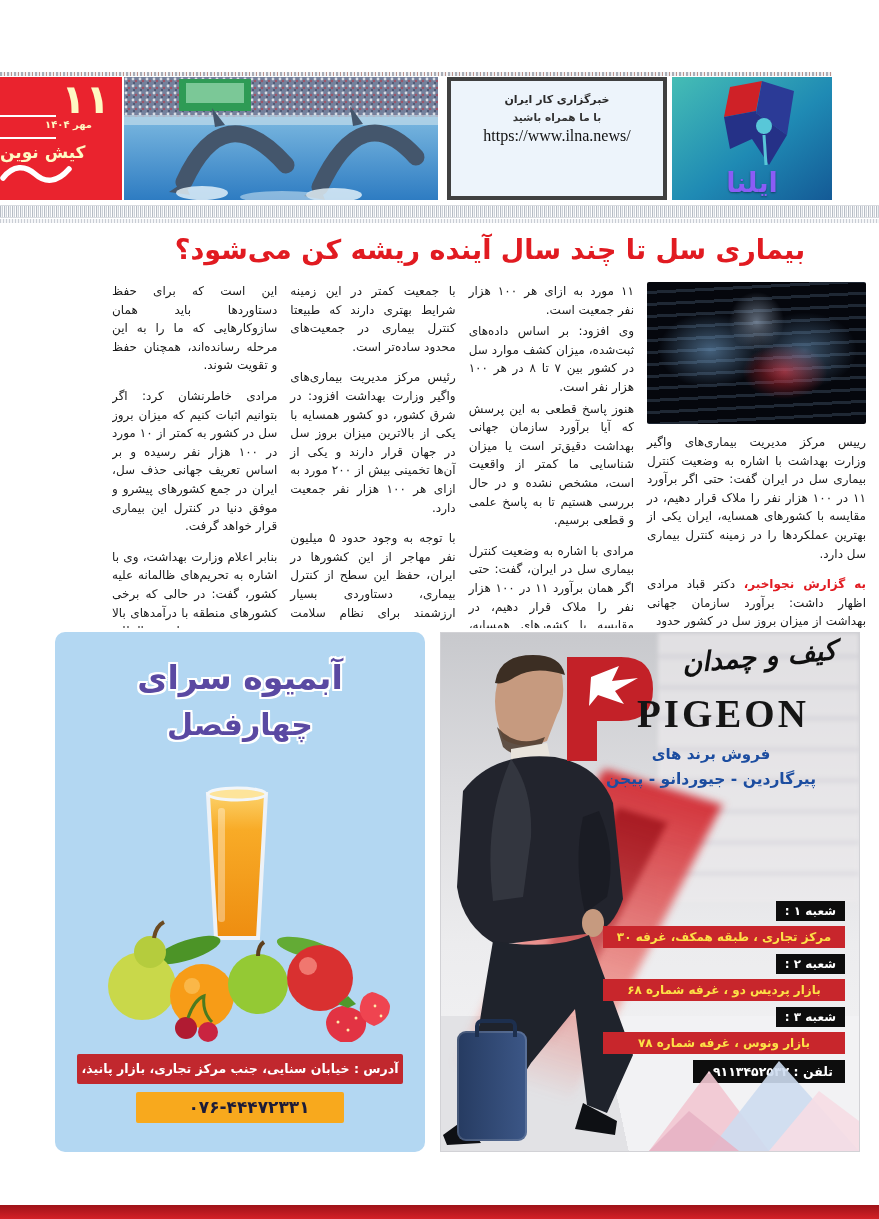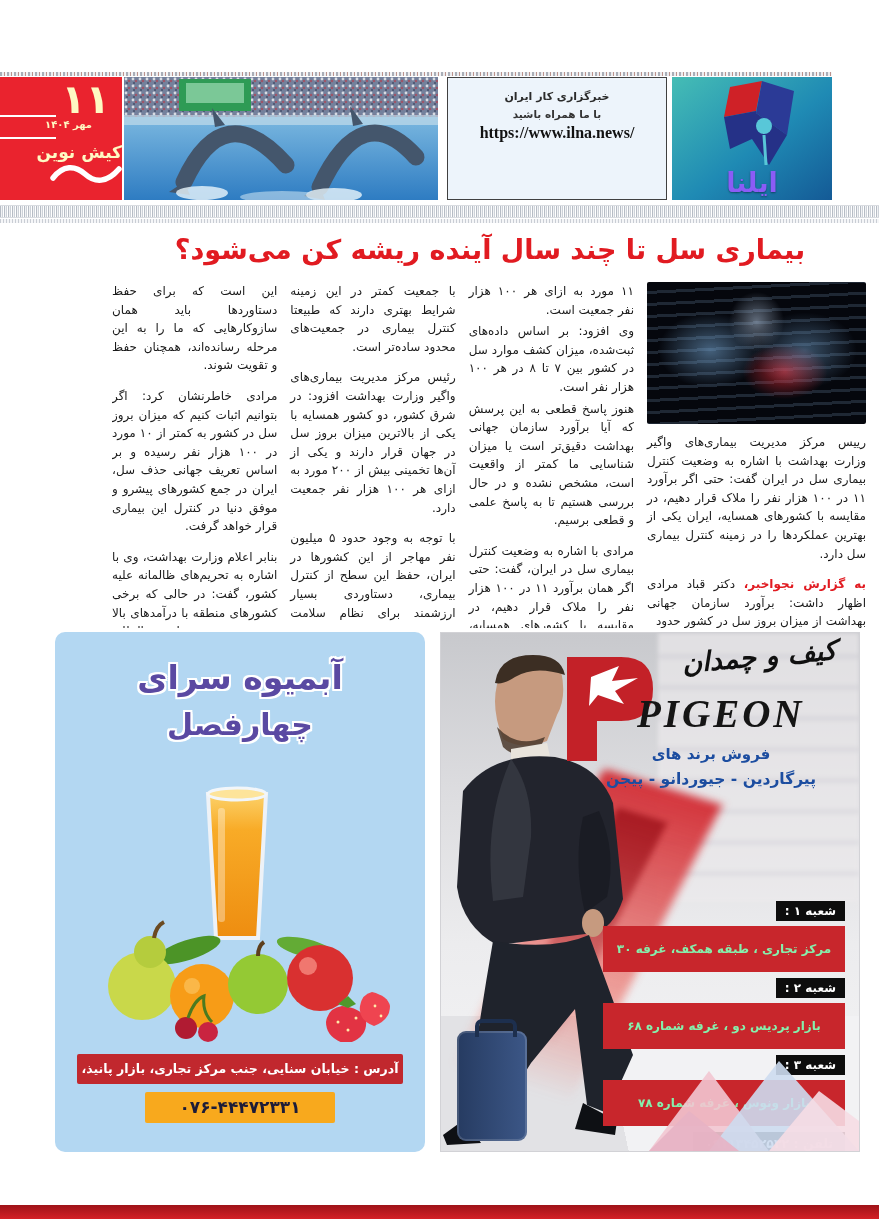--- a/index.html
+++ b/index.html
@@ -8,29 +8,29 @@
 
   
   .top-line{position:absolute;left:0;top:72px;width:832px;height:4px;
     background:repeating-linear-gradient(90deg,#9aa0ab 0 2px,#e8e9ec 2px 4px,#b08079 4px 5px,#f2f3f5 5px 7px);
     opacity:.85;}
   .pagebox{position:absolute;left:0;top:77px;width:122px;height:123px;background:#ea232e;color:#fef9c3;}
   .pagenum{position:absolute;top:2px;right:12px;font-size:40px;font-weight:bold;line-height:1;}
   .pagerule{position:absolute;left:0;height:2px;width:56px;background:#fff;}
   .r1{top:38px;} .r2{top:60px;}
   .pagedate{position:absolute;top:42px;right:30px;font-size:10px;font-weight:bold;direction:rtl;}
-  .kish{position:absolute;bottom:10px;left:0;width:100%;text-align:right;}
+  .kish{position:absolute;bottom:10px;left:0;width:100%;text-align:left;}
   .kish-name{font-size:17px;font-weight:bold;direction:rtl;letter-spacing:1px;}
   .dolphin{position:absolute;left:124px;top:77px;width:314px;height:123px;}
   .ilnabox{position:absolute;left:447px;top:77px;width:220px;height:123px;background:#edf4fb;
-    border:1px solid #404040;box-sizing:border-box;text-align:center;}
+    border:4px solid #404040;box-sizing:border-box;text-align:center;}
   .agency-label{margin-top:12px;font-size:11px;color:#2b2b2b;direction:rtl;font-weight:bold;}
   .agency-name{margin-top:1px;font-size:29px;font-weight:bold;color:#e02128;direction:rtl;line-height:1.1;}
   .slogan{margin-top:5px;font-size:10.5px;color:#333;direction:rtl;font-weight:bold;}
-  .website{margin-top:4px;font-size:16px;color:#111;font-family:"Liberation Serif",serif;font-weight:bold;}
+  .website{margin-top:4px;font-size:16px;color:#111;font-family:"Liberation Serif",serif;}
   .ilnalogo{position:absolute;left:672px;top:77px;width:160px;height:123px;overflow:hidden;}
   .logotext{position:absolute;bottom:2px;left:0;width:100%;text-align:center;color:#8b5cf6;
     font-weight:bold;font-size:27px;direction:rtl;text-shadow:0 1px 2px rgba(0,0,0,.4);}
 
   
   .tex1{position:absolute;left:0;top:205px;width:879px;height:11px;
     background:repeating-linear-gradient(90deg,#b6bcc5 0 1px,#f1f2f4 1px 2px,#cdd2d9 2px 3px,#ffffff 3px 4px);
     border-top:1px solid #d9dce1;border-bottom:1px solid #d9dce1;}
   .tex2{position:absolute;left:0;top:219px;width:879px;height:4px;
     background:repeating-linear-gradient(90deg,#c9cdd4 0 1px,#f5f6f8 1px 3px);}
@@ -58,21 +58,21 @@
   .juice{position:absolute;left:55px;top:632px;width:370px;height:520px;background:#b3d7f2;
     border-radius:10px;overflow:hidden;}
   .jtitle1{margin-top:26px;text-align:center;font-size:33px;font-weight:bold;color:#5a49a2;direction:rtl;
     text-shadow:-2px 0 0 #fff,2px 0 0 #fff,0 -2px 0 #fff,0 2px 0 #fff,-2px -2px 0 #fff,2px 2px 0 #fff,-2px 2px 0 #fff,2px -2px 0 #fff;}
   .jtitle2{margin-top:10px;text-align:center;font-size:30px;font-weight:bold;color:#5a49a2;direction:rtl;
     text-shadow:-2px 0 0 #fff,2px 0 0 #fff,0 -2px 0 #fff,0 2px 0 #fff,-2px -2px 0 #fff,2px 2px 0 #fff,-2px 2px 0 #fff,2px -2px 0 #fff;}
   .fruits{position:absolute;left:25px;top:148px;width:320px;height:262px;}
   .jaddress{position:absolute;left:22px;right:22px;top:422px;height:30px;line-height:30px;background:#c1282e;
     color:#fff;font-size:12.5px;font-weight:bold;text-align:center;direction:rtl;border-radius:2px;}
   .jphone{position:absolute;left:50%;transform:translateX(-50%);top:460px;width:190px;height:31px;line-height:31px;
-    background:#f8a91d;color:#1c1c38;font-size:17px;font-weight:bold;text-align:center;letter-spacing:1px;border-radius:2px;}
+    background:#f8a91d;color:#1c1c38;font-size:17px;font-weight:bold;text-align:center;letter-spacing:1px;border-radius:2px;padding-left:18px;}
 
   
   .pigeon{position:absolute;left:440px;top:632px;width:420px;height:520px;overflow:hidden;
     border:1px solid #d2d2d6;box-sizing:border-box;
     background:linear-gradient(180deg,#c8c9cd 0%,#dcdcdf 30%,#ececee 60%,#f5f5f6 100%);}
   .wall{position:absolute;left:52%;top:0;right:0;height:52%;opacity:.7;filter:blur(2px);
     background:repeating-linear-gradient(0deg,#eceaec 0 26px,#dddbe0 26px 31px);}
   .floor{position:absolute;left:0;right:0;bottom:0;height:135px;
     background:linear-gradient(78deg,#e2e2e5 0 42%,#f2f2f4 42% 100%);}
   .train1{position:absolute;left:84px;top:138px;width:124px;height:330px;transform:rotate(17deg) skewX(-10deg);
@@ -81,30 +81,30 @@
     filter:blur(3px);background:linear-gradient(180deg,rgba(160,20,28,.85),rgba(220,70,70,0));}
   .man{position:absolute;left:-8px;top:8px;width:230px;height:505px;}
   .case{position:absolute;left:16px;bottom:10px;width:70px;height:110px;border-radius:9px;
     background:linear-gradient(90deg,#263b61,#3c5787);box-shadow:inset 0 0 0 2px rgba(255,255,255,.15);}
   .case:before{content:"";position:absolute;left:18px;top:-12px;width:34px;height:14px;border:4px solid #1d2f4e;
     border-bottom:none;border-radius:7px 7px 0 0;}
   .plogo{position:absolute;left:118px;top:20px;width:100px;height:112px;}
   .pscript{position:absolute;right:22px;top:8px;font-size:27px;font-weight:bold;color:#101010;direction:rtl;
     font-style:italic;transform:rotate(-5deg);}
   .pbrand{position:absolute;left:196px;top:58px;font-family:"Liberation Serif",serif;font-size:39px;
-    font-weight:bold;letter-spacing:3px;color:#151515;font-style:italic;}
+    font-weight:bold;letter-spacing:3px;color:#151515;}
   .psub1{position:absolute;left:140px;top:112px;width:260px;text-align:center;color:#1c4da0;
     font-weight:bold;font-size:15px;direction:rtl;}
   .psub2{position:absolute;left:140px;top:137px;width:260px;text-align:center;color:#1c4da0;
     font-weight:bold;font-size:15.5px;direction:rtl;}
   .branches{position:absolute;right:14px;top:268px;width:242px;direction:rtl;text-align:right;}
   .b-label{display:block;width:max-content;background:#0d0d0d;color:#fff;font-size:12px;font-weight:bold;
     padding:3px 9px;margin-bottom:5px;}
-  .b-value{display:block;background:#c8262c;color:#86efac;font-size:12px;font-weight:bold;
-    padding:16px 8px;margin-bottom:6px;text-align:center;box-sizing:border-box;width:100%;}
+  .b-value{display:block;background:#c8262c;color:#fde047;font-size:12px;font-weight:bold;
+    padding:4px 8px;margin-bottom:6px;text-align:center;box-sizing:border-box;width:100%;}
   .b-phone{display:block;width:max-content;background:#0d0d0d;color:#fff;font-size:12.5px;font-weight:bold;
     padding:4px 12px;margin-top:2px;}
   .poly{position:absolute;right:0;bottom:0;width:210px;height:120px;}
 
   
   .footerbar{position:absolute;left:0;top:1205px;width:879px;height:14px;
     background:linear-gradient(180deg,#9e1318,#d42026);}
 </style>
 </head>
 <body>

